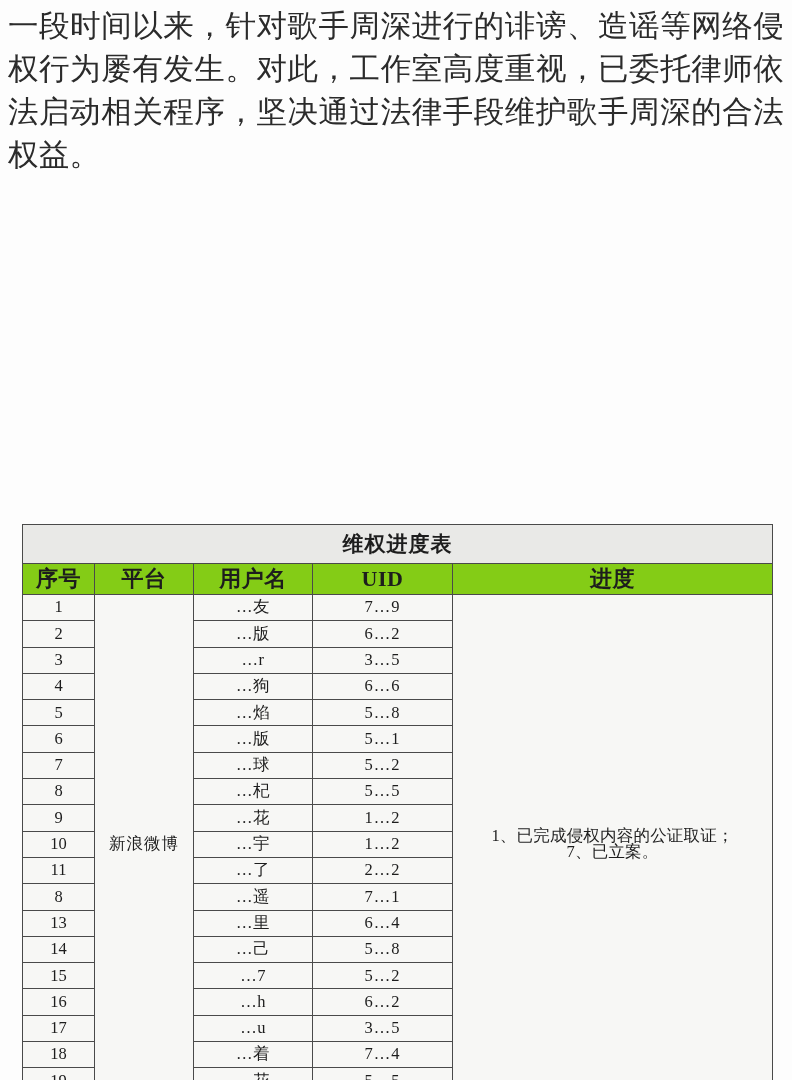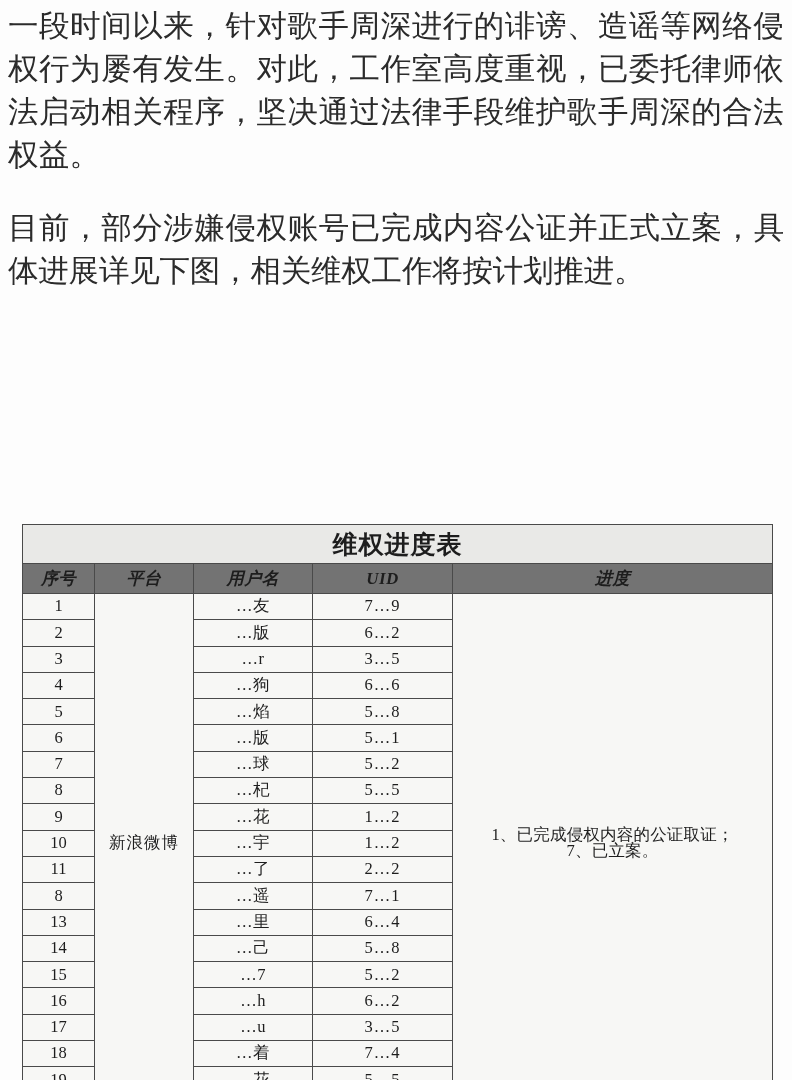--- a/index.html
+++ b/index.html
@@ -69,32 +69,31 @@
   table.progress-table td {
     padding: 0;
     text-align: center;
     vertical-align: middle;
     color: #1d1d1d;
     background: #f4f4f2;
   }
 
   tr.title-row th {
     height: 39px;
-    font-size: 25px;
+    font-size: 21px;
     font-weight: bold;
     letter-spacing: 1px;
     background: #e9e9e7;
   }
   tr.head-row th {
     height: 30px;
-    font-size: 17px;
+    font-size: 22px;
     font-weight: bold;
     letter-spacing: 0.5px;
-    background: #737373;
-    font-style: italic;
+    background: #84cc16;
   }
   tr.data-row td {
     height: 26.3px;
     font-size: 16.5px;
     line-height: 1;
     background: #f7f7f5;
   }
   td.col-idx { font-size: 16px; }
   td.col-user { font-size: 17px; letter-spacing: 0.5px; }
   td.col-uid  { font-size: 16.5px; letter-spacing: 1px; }
@@ -120,21 +119,20 @@
   .c-uid  { width: 140px; }
   .c-prog { width: 320px; }
 </style>
 </head>
 <body>
 
 <div id="page">
 
   <div class="statement">
     <p class="para p1">一段时间以来，针对歌手周深进行的诽谤、造谣等网络侵权行为屡有发生。对此，工作室高度重视，已委托律师依法启动相关程序，坚决通过法律手段维护歌手周深的合法权益。</p>
-    <p class="para p2">目前，部分涉嫌侵权账号已完成内容公证并正式立案，具体进展详见下图，相关维权工作将按计划推进。</p>
   </div>
 
   <div class="table-wrap">
     <table class="progress-table">
       <colgroup>
         <col class="c-idx">
           <col class="c-plat">
           <col class="c-user">
           <col class="c-uid">
           <col class="c-prog">

